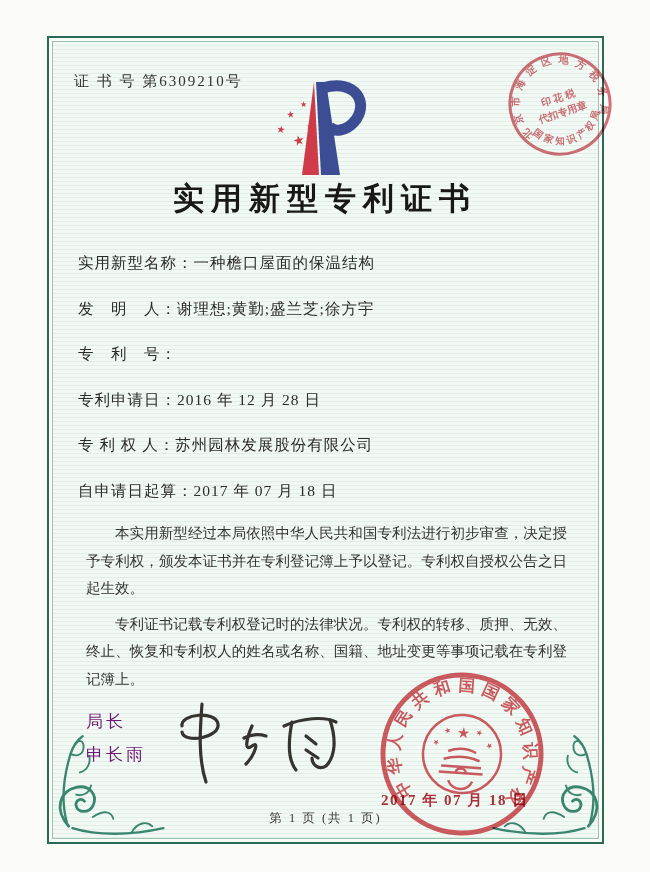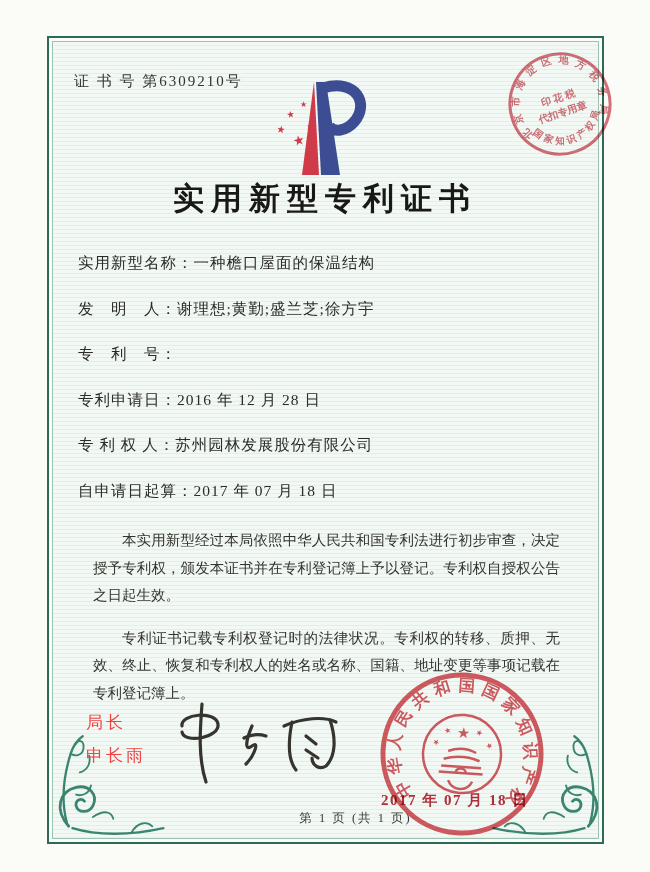--- a/index.html
+++ b/index.html
@@ -28,39 +28,39 @@
     font-size:31px;font-weight:700;letter-spacing:7px;color:#181816;
   }
   .fields{position:absolute;left:78px;top:252px;width:480px;}
   .field-row{height:45.5px;display:flex;align-items:flex-start;font-size:15.5px;line-height:22px;}
   .field-label{white-space:pre;letter-spacing:1px;}
   .field-value{letter-spacing:1px;}
   .paras{
     position:absolute;left:78px;top:512px;width:497px;
     font-size:14.5px;line-height:27.5px;text-align:justify;color:#34342f;
   }
-  .paras p{margin:15px;text-indent:2em;}
+  .paras p{margin:8px;text-indent:2em;}
   .director{
     position:absolute;left:86px;top:706px;
-    font-family:Liberation Sans, sans-serif;
-    font-size:17px;font-weight:500;letter-spacing:3px;color:#ef4444;line-height:33px;
+    font-family:Liberation Mono, monospace;
+    font-size:17px;font-weight:500;letter-spacing:3px;color:#701a75;line-height:33px;
   }
   .signature{position:absolute;left:160px;top:690px;}
   .seal-main{position:absolute;left:374px;top:666px;mix-blend-mode:multiply;}
   .issue-date{
     position:absolute;left:381px;top:791px;font-size:15px;letter-spacing:1.5px;
     color:#b5323d;font-weight:600;mix-blend-mode:multiply;
   }
   .seal-tax{position:absolute;left:502px;top:46px;mix-blend-mode:multiply;}
   .flourish{position:absolute;}
   .flourish.bl{left:52px;bottom:29px;}
   .flourish.br{right:45px;bottom:29px;transform:scaleX(-1);}
   .footer{
     position:absolute;left:47px;top:810px;width:557px;text-align:center;
-    font-size:12.5px;letter-spacing:2px;color:#3a3a36;padding-left:30px;
+    font-size:12.5px;letter-spacing:2px;color:#3a3a36;
   }
   svg text{font-family:"Liberation Serif","DejaVu Serif",serif;}
 </style>
 </head>
 <body>
 
 <div class="page">
 
   <div class="frame-outer">
     <div class="frame-inner"></div>

